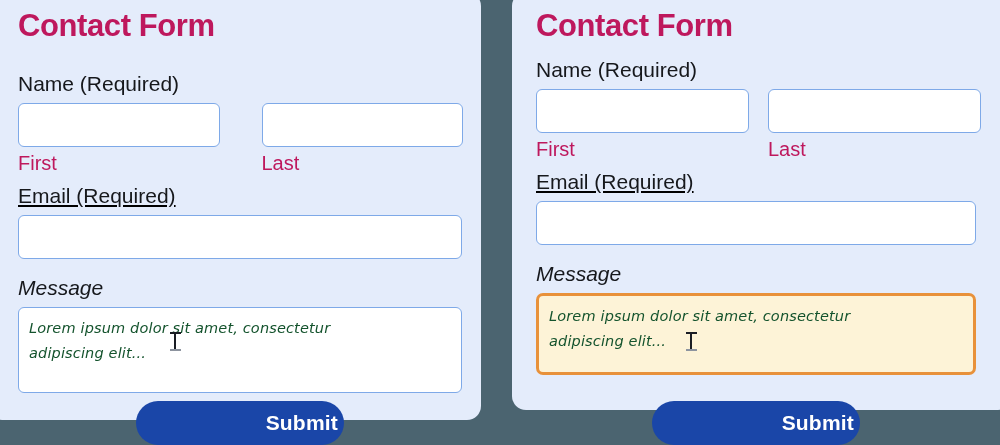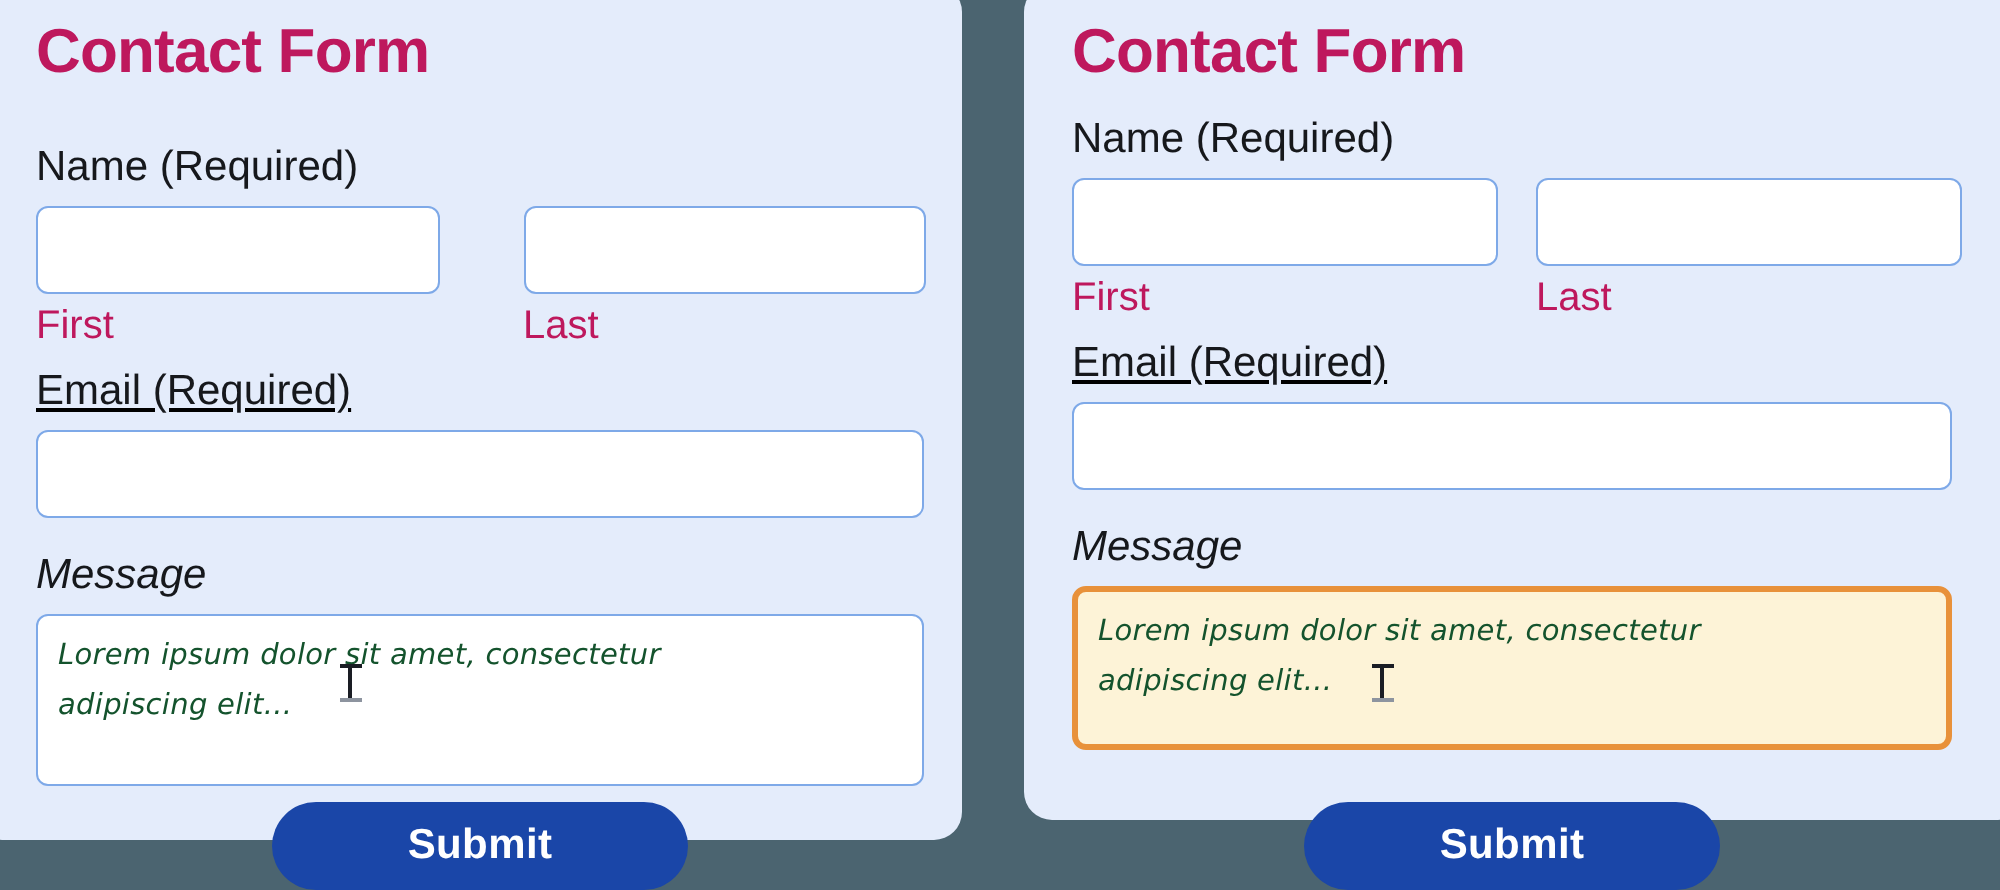--- a/index.html
+++ b/index.html
@@ -168,21 +168,21 @@
 
   
   .submit-btn {
     position: absolute;
     background: #1a46a8;
     color: #ffffff;
     font-size: 21px;
     font-weight: bold;
     border: none;
     border-radius: 26px;
-    text-align: center;
+    text-align: right;
     line-height: 42px;
     letter-spacing: 0.2px;
     cursor: pointer;
     font-family: "Liberation Sans", sans-serif;
   }
   .submit-left {
     left: 136px;
     top: 401px;
     width: 208px;
     height: 44px;

